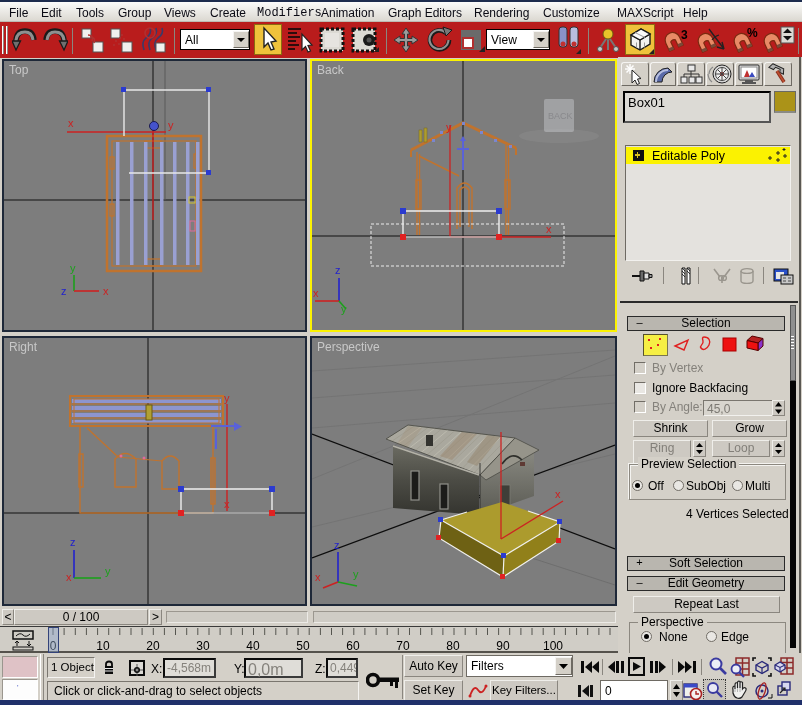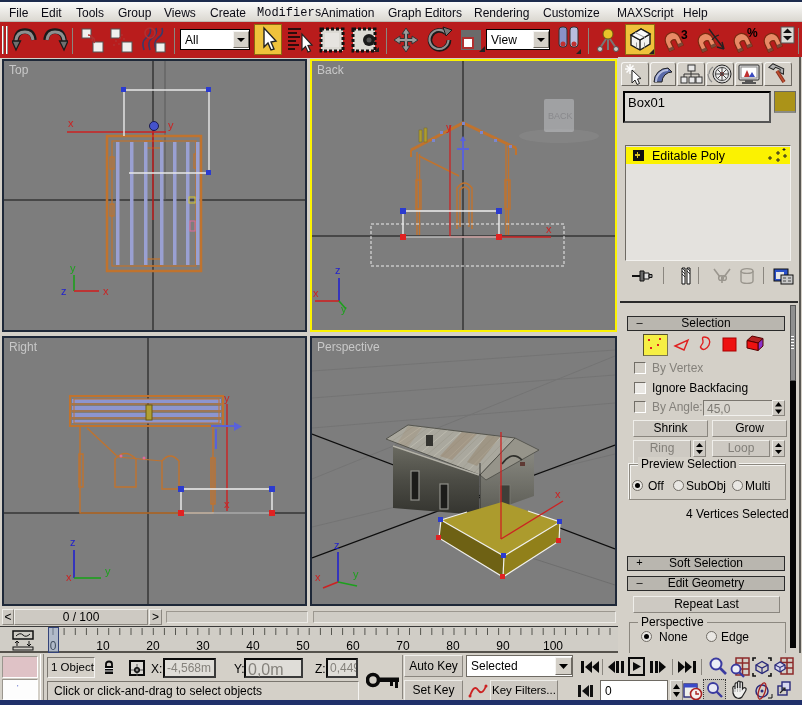--- a/index.html
+++ b/index.html
@@ -629,21 +629,21 @@
   <div class="abs" style="left:361px;top:2px;width:42px;height:44px;border-right:1px solid #8a867f;">
   <svg class="abs" style="left:5px;top:15px;" width="34" height="20" viewBox="0 0 34 20">
     <circle cx="7" cy="10" r="5.5" stroke="#0a0a0a" stroke-width="3.6" fill="none"></circle>
     <rect x="13" y="7.5" width="20" height="4.5" fill="#0a0a0a"></rect>
     <rect x="24" y="12" width="3" height="4" fill="#0a0a0a"></rect>
     <rect x="29" y="12" width="3" height="6" fill="#0a0a0a"></rect>
   </svg>
   </div>
   <div class="btn" style="left:404px;top:2px;width:59px;height:22px;line-height:20px;">Auto Key</div>
   <div class="abs" style="left:466px;top:2px;width:107px;height:22px;background:#fff;border:1px solid #6e6a63;">
-    <span style="position:absolute;left:4px;top:3px;font-size:12px;">Selected</span>
+    <span style="position:absolute;left:4px;top:3px;font-size:12px;">Filters</span>
     <div class="raised abs" style="left:88px;top:1px;width:17px;height:18px;"><svg width="15" height="16">
           <path d="M3 6 L12 6 L7.5 11 Z" fill="#000"></path>
         </svg></div>
   </div>
   <svg class="abs" style="left:580px;top:7px;" width="20" height="14" viewBox="0 0 20 14">
       <g fill="#0a0a0a">
         <rect x="1" y="1" width="3" height="12"></rect>
         <path d="M12 1 L5 7 L12 13 Z"></path>
         <path d="M19 1 L12 7 L19 13 Z"></path>
       </g>

